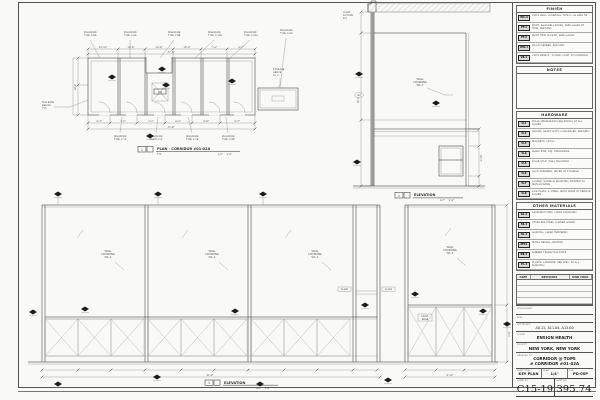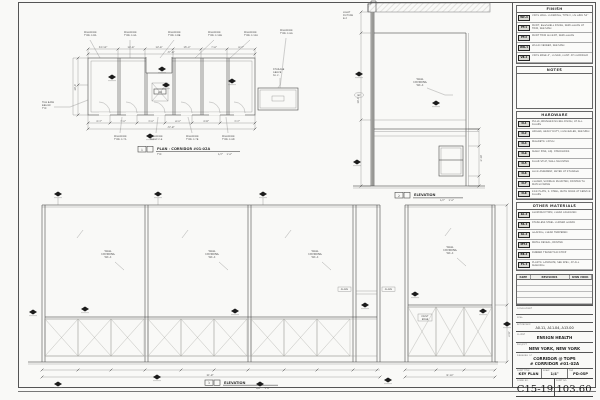--- a/index.html
+++ b/index.html
@@ -728,18 +728,18 @@
         <span class="field-value">PD-05P</span>
       </div>
     </div>
     <div class="big-row">
       <div class="big-cell">
         <span class="field-label">COMM. NO.</span>
         <span class="big-value">C15-19</span>
       </div>
       <div class="big-cell">
         <span class="field-label">SHEET NO.</span>
-        <span class="big-value">103.60</span>
+        <span class="big-value">395.74</span>
       </div>
     </div>
    </div>
   </div>
 </div>
 
 </body></html>

